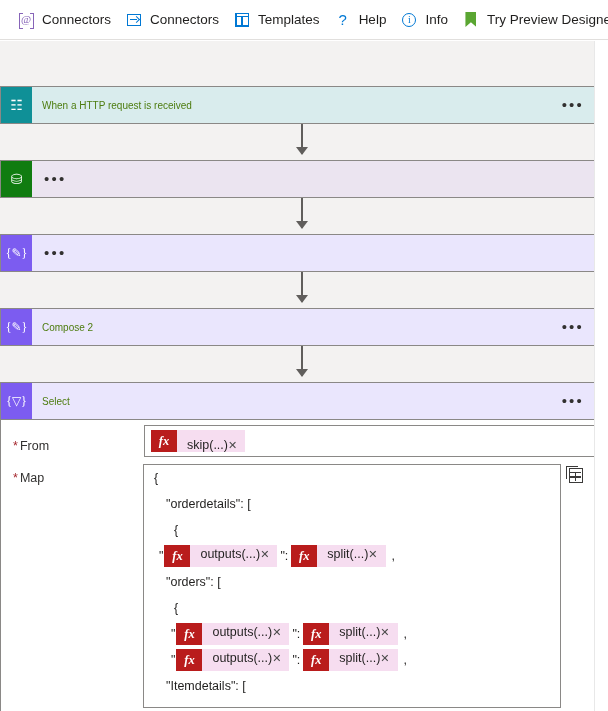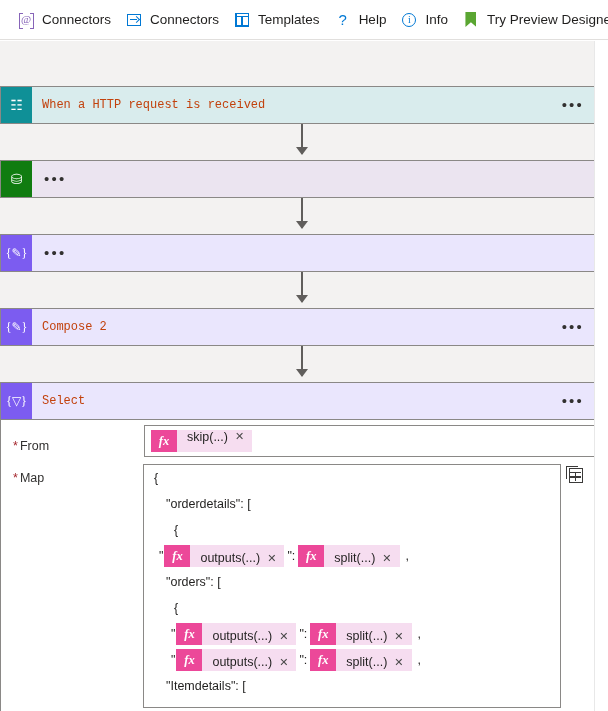--- a/index.html
+++ b/index.html
@@ -104,22 +104,22 @@
   }
   .card .badge {
     width:31px; flex:none;
     display:flex; align-items:center; justify-content:center;
   }
   .card .body {
     flex:1; display:flex; align-items:center;
     padding-left:10px; padding-right:8px;
   }
   .card .title {
-    font-size:12px; color:#c2410c; flex:1;
-    overflow:hidden; white-space:nowrap; text-overflow:ellipsis;font-family:Liberation Mono, monospace;
+    font-size:10px; color:#4d7c0f; flex:1;
+    overflow:hidden; white-space:nowrap; text-overflow:ellipsis;
   }
   .ellipsis {
     font-size:15px; letter-spacing:2.2px; color:#323130;
     cursor:pointer; padding:0 2px; line-height:10px;
   }
 
   
   .g-http { color:#fff; font-size:14px; line-height:1; }
   .g-sp   { color:#fff; font-size:14px; line-height:1; }
   .g-compose, .g-select {
@@ -155,30 +155,30 @@
 
   .fieldbox {
     position:absolute; left:143px;
     border:1px solid #8a8886; background:#fff;
   }
 
   
   .token { display:inline-flex; align-items:stretch; height:22px;
     vertical-align:middle; }
   .token .fx {
-    background:#ec4899; color:#ffffff;
+    background:#b91c1c; color:#ffffff;
     font-family:"Liberation Serif", serif;
     font-style:italic; font-size:12.5px; font-weight:bold;
     display:flex; align-items:center; justify-content:center;
     width:26px; flex:none;
   }
   .token .pill {
     background:#f6ddf0; color:#201f1e;
     font-size:12.5px;
-    display:flex; align-items:flex-start; gap:7px;
+    display:flex; align-items:flex-end; 
     padding:0 8px 0 10px; white-space:nowrap;
   }
   .token .x { font-size:11px; color:#4a4a4a; cursor:pointer; }
 
   
   #mapbox {
     position:absolute; left:143px; top:464px;
     width:418px; height:244px;
     border:1px solid #8a8886; background:#fff;
     overflow:hidden;

